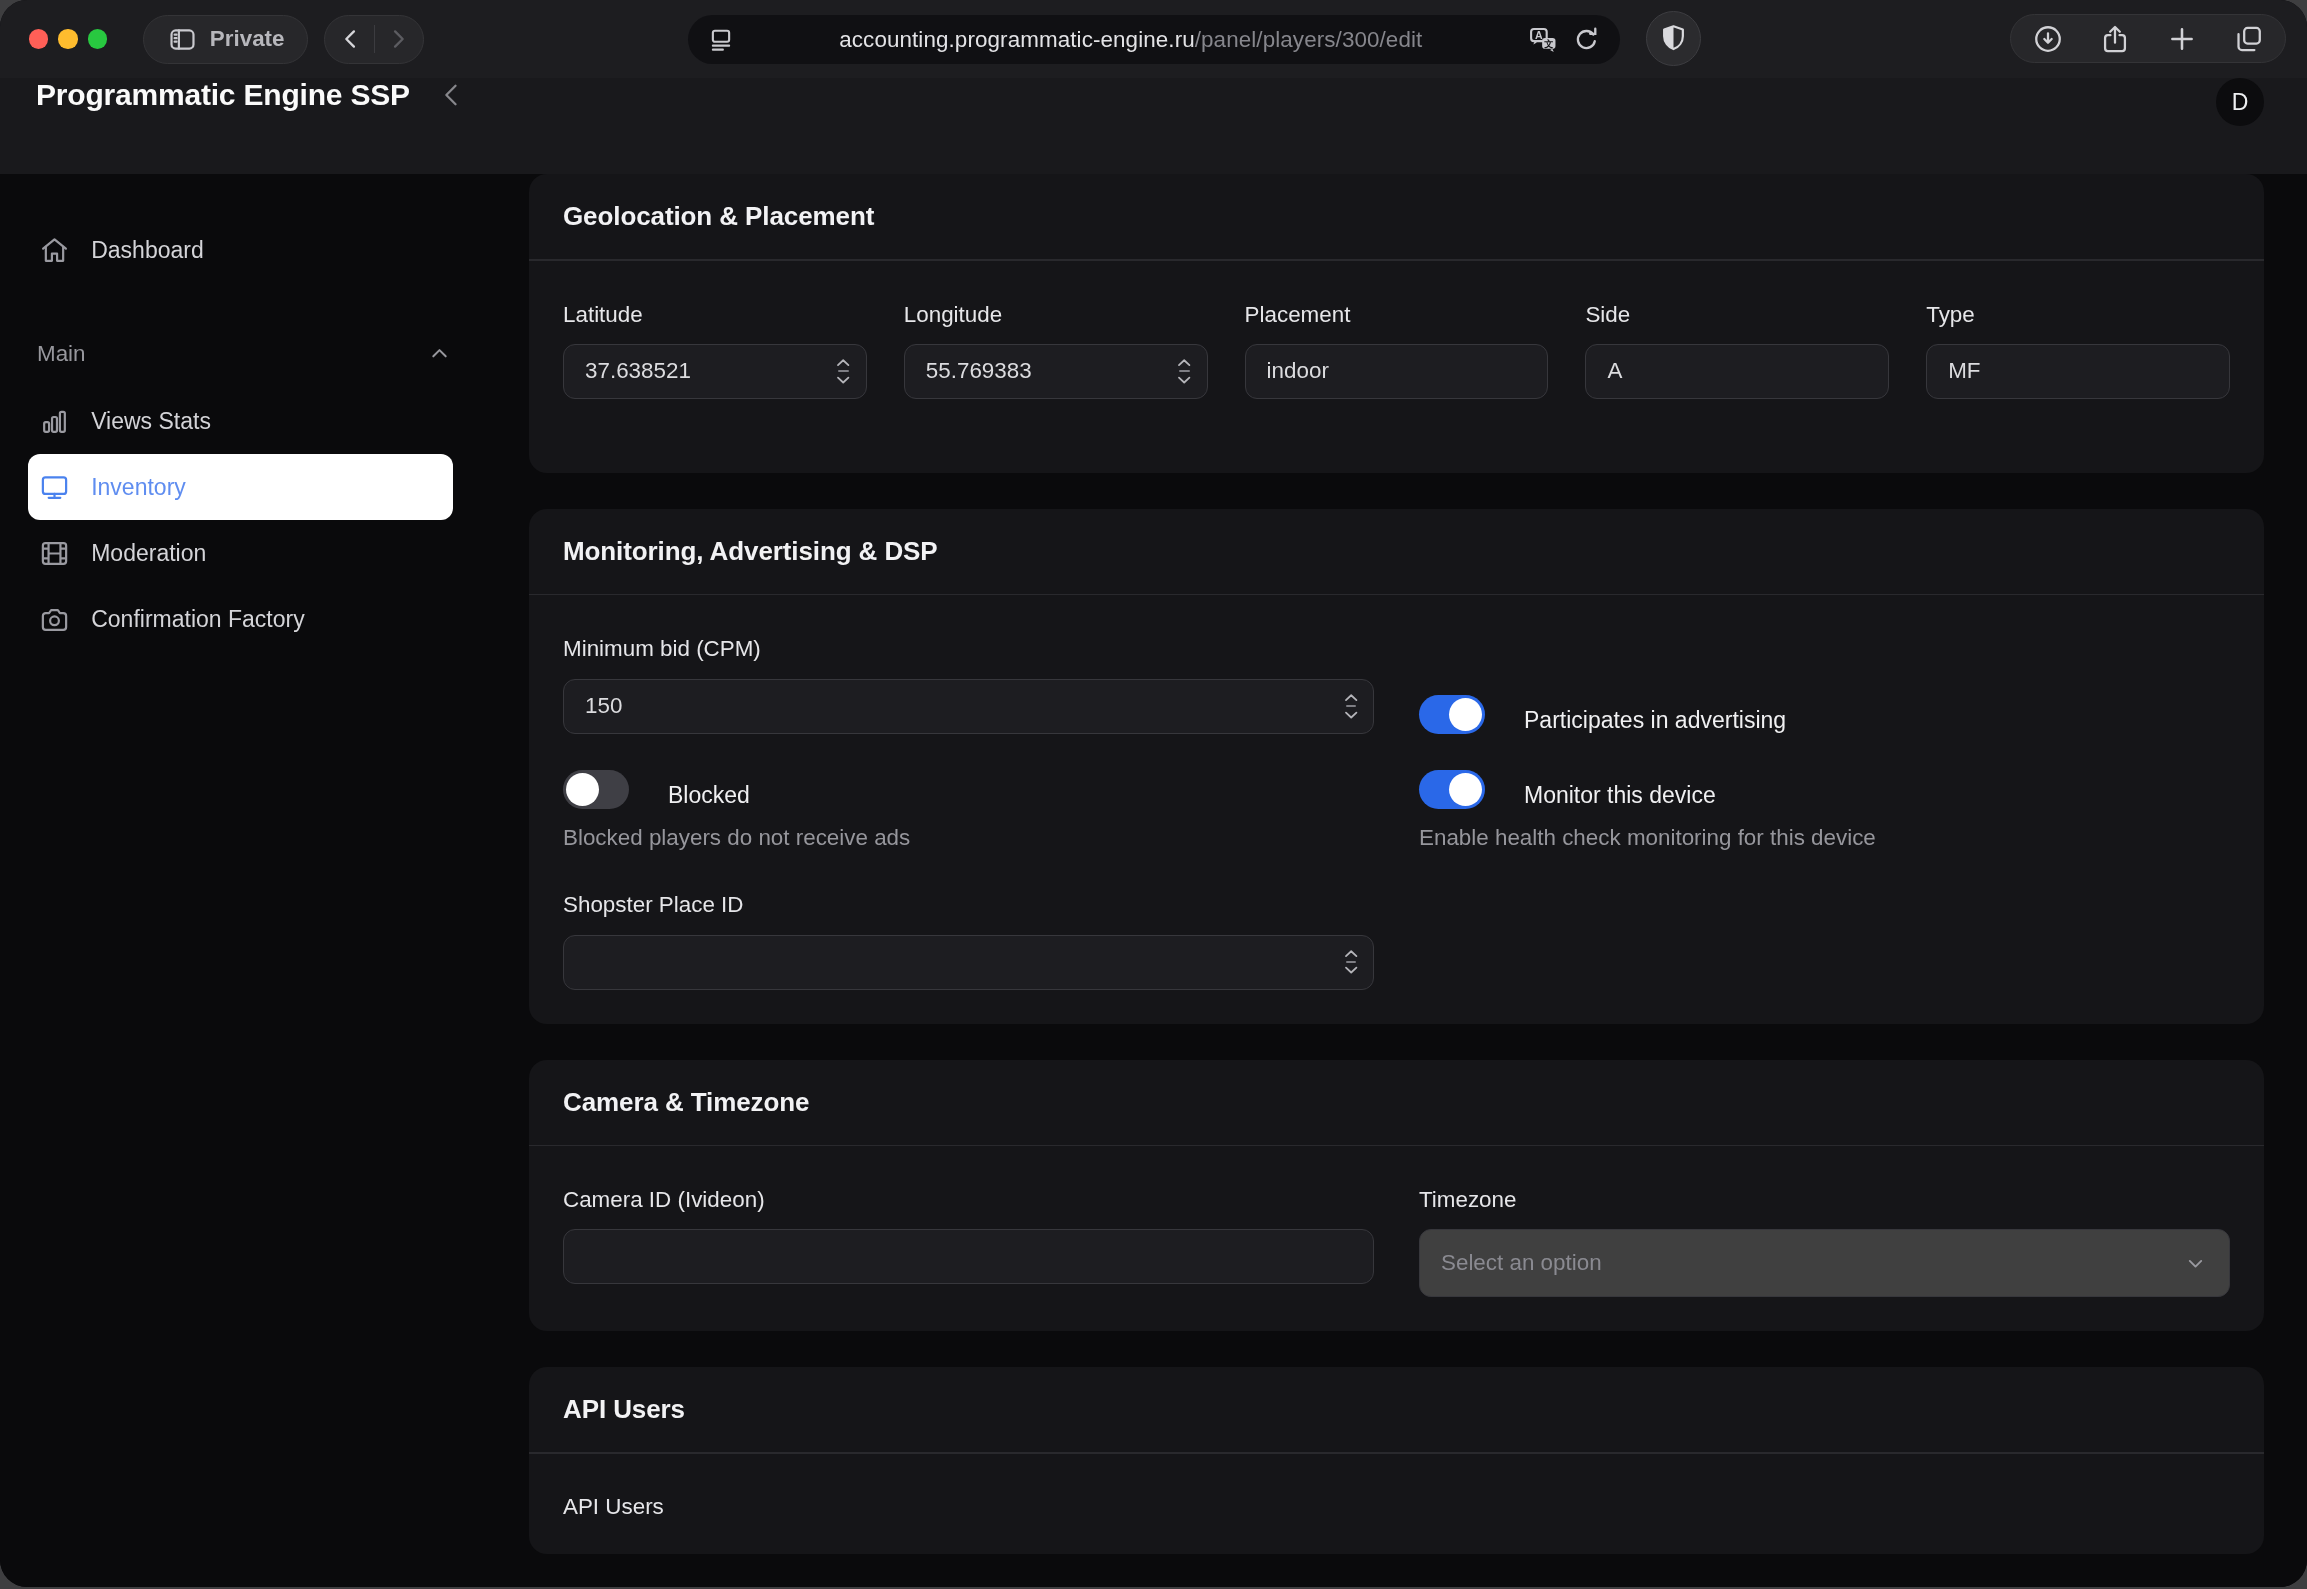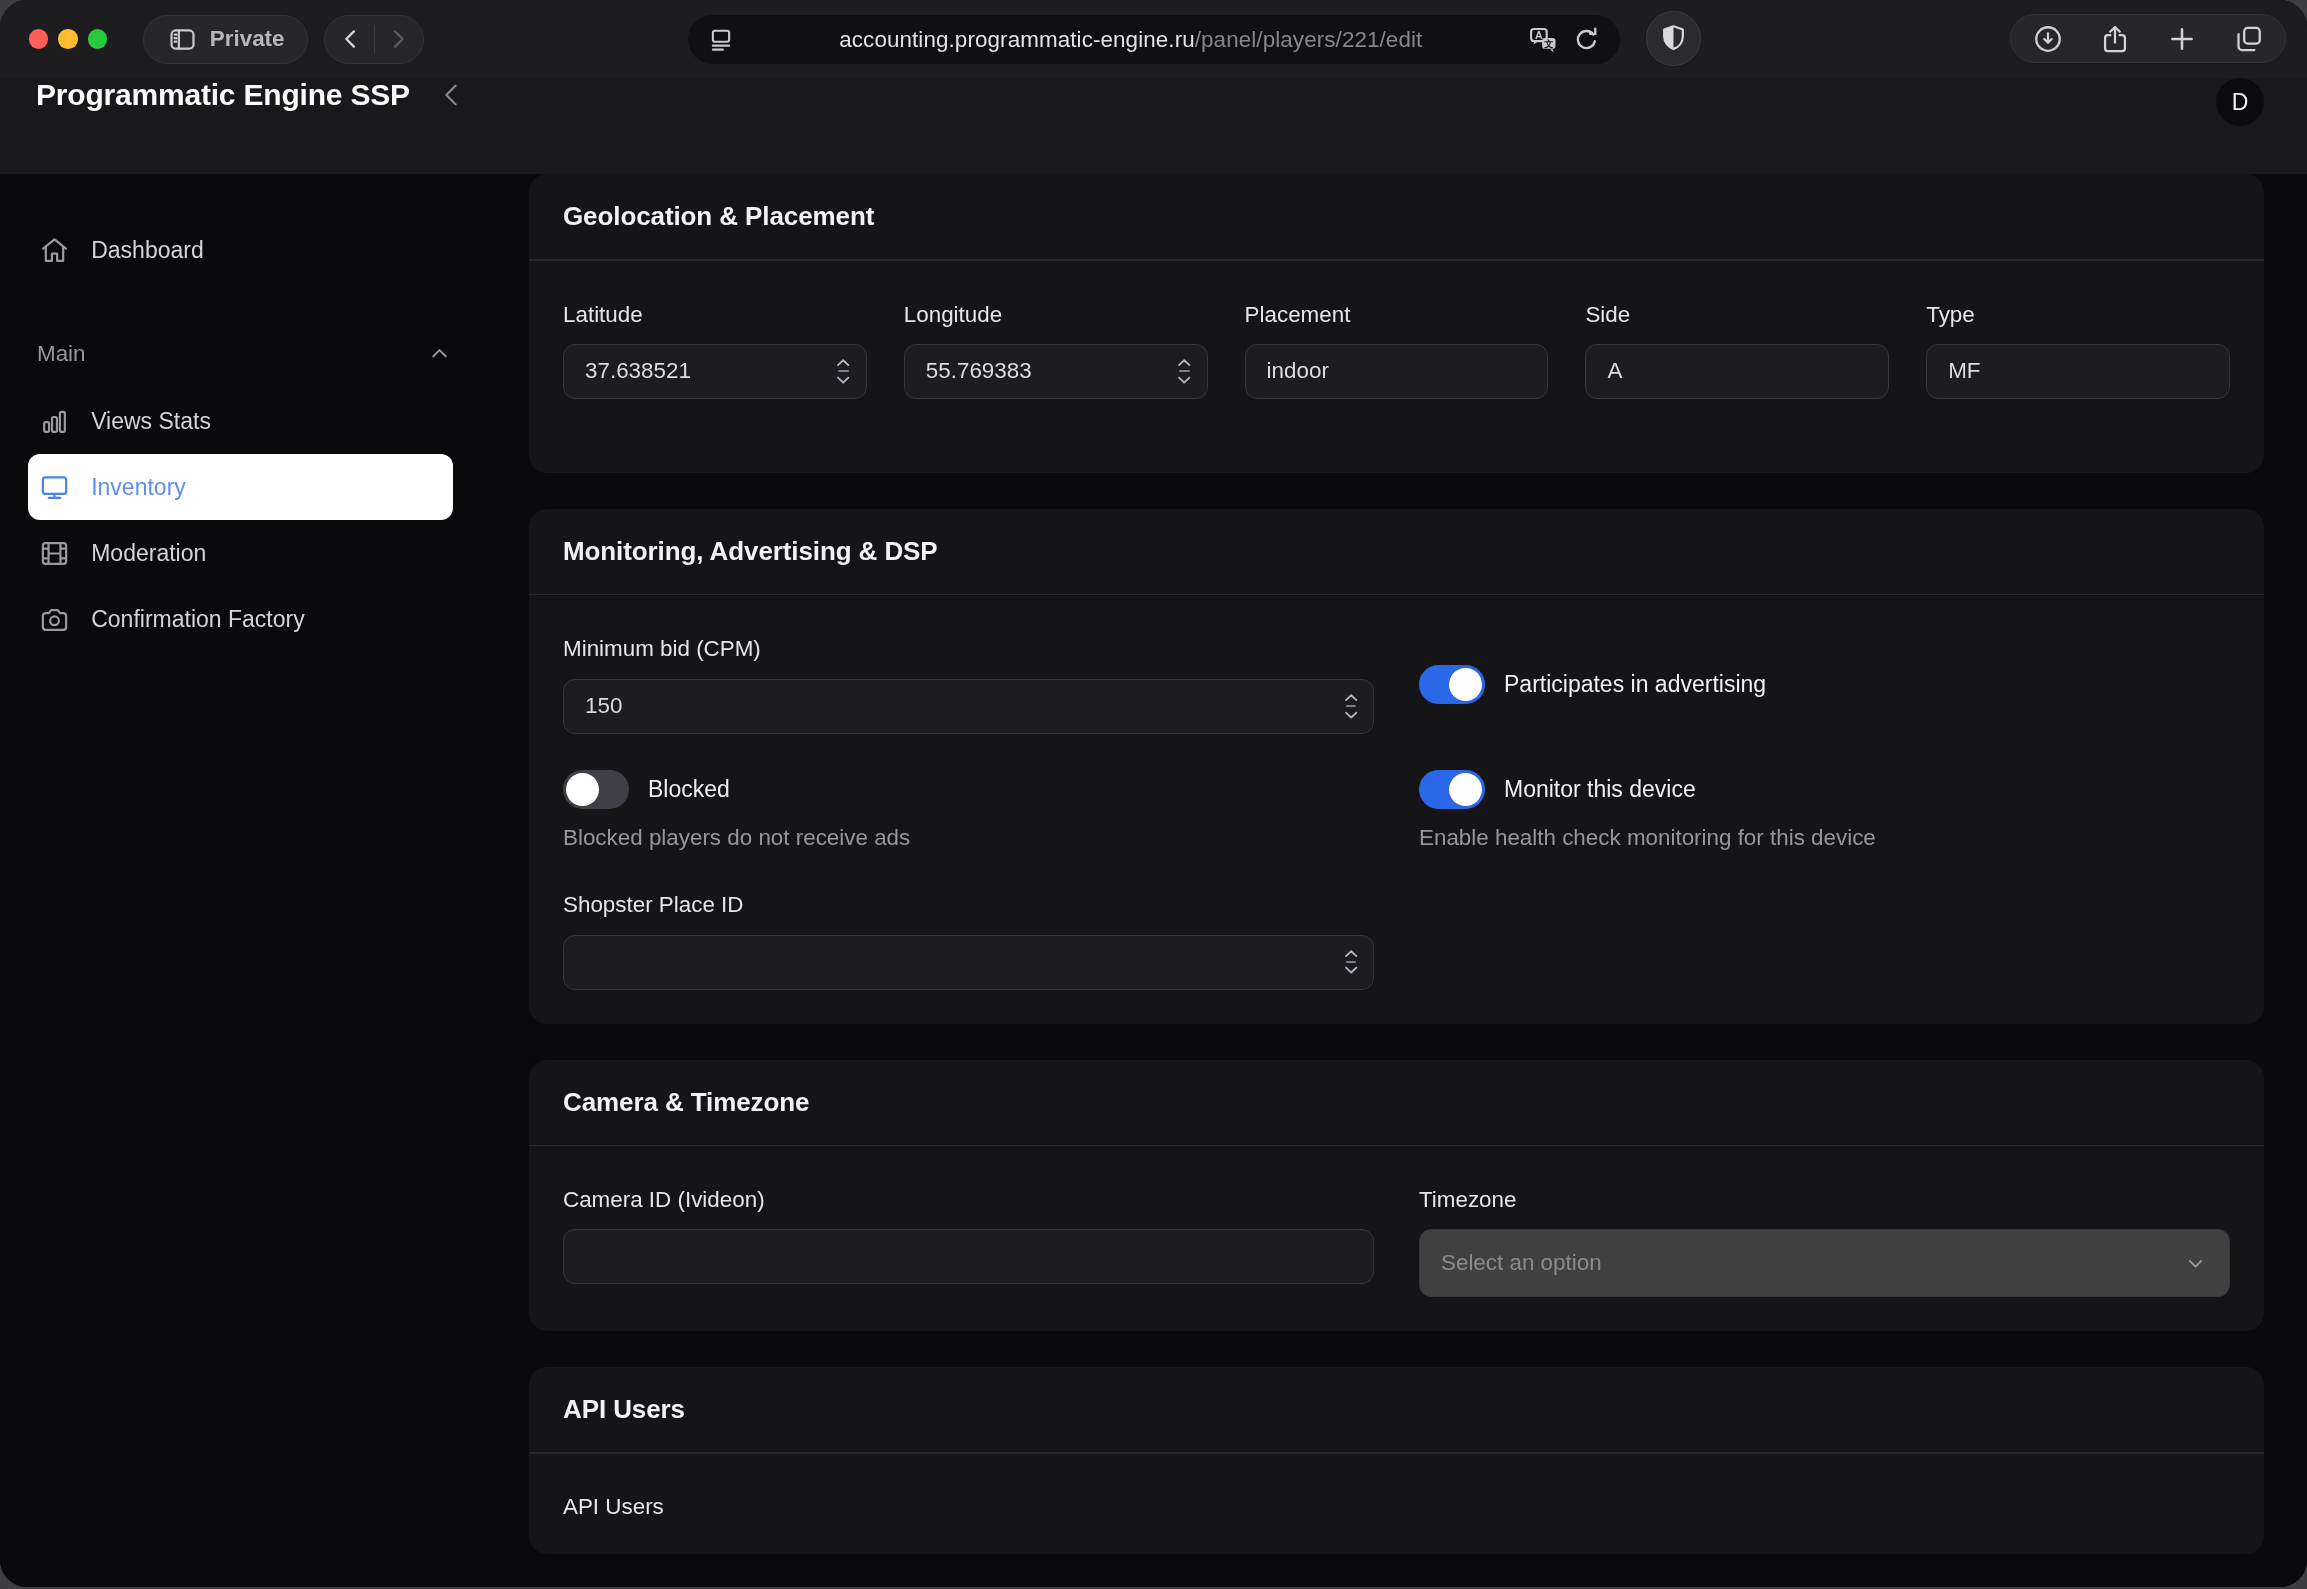--- a/index.html
+++ b/index.html
@@ -66,21 +66,21 @@
   .input-wrap{position:relative;}
   .text-input{width:100%;height:55px;background:#1d1d21;border:1.5px solid #37373c;border-radius:12px;
               color:#dcdcdf;font-size:22.4px;padding:0 21px;outline:none;font-family:inherit;}
   .stepper{position:absolute;right:15px;top:50%;transform:translateY(-50%);display:flex;
            flex-direction:column;align-items:center;gap:2.2px;color:#b5b5ba;}
   .stepper .dash{width:10.4px;height:2.2px;background:#7e7e84;border-radius:1.5px;}
   .select{width:100%;height:68px;background:#404040;border:1.5px solid #37373c;border-radius:12px;
           display:flex;align-items:center;justify-content:space-between;padding:0 21px;}
   .select-placeholder{font-size:22.4px;color:#8a8a91;}
 
-  .toggle-row{display:flex;align-items:center;gap:19px;}
+  .toggle-row{display:flex;align-items:flex-end;gap:39px;}
   .toggle{width:66px;height:39px;border-radius:19.4px;background:#3f3f45;position:relative;flex:0 0 66px;}
   .toggle .knob{position:absolute;top:3px;left:3px;width:33px;height:33px;border-radius:50%;background:#ffffff;}
   .toggle.on{background:#2a68e8;}
   .toggle.on .knob{left:auto;right:3px;}
   .toggle-label{font-size:23px;color:#f0f0f2;}
   .helper{font-size:22.4px;color:#96969c;margin-top:16.4px;}
 
   .row2{margin-top:36px;} .row3{margin-top:40px;}
   .api-sub-label{font-size:22.4px;color:#e6e6e9;margin-top:0;}
 </style>
@@ -121,21 +121,21 @@
       </span>
     </div>
 
     <div class="url-pill">
       <span>
         <svg width="30" height="30" viewBox="0 0 24 24" fill="none" stroke="#c9c9ce" stroke-width="1.7" stroke-linecap="round">
           <rect x="5.5" y="4.6" width="13" height="8.8" rx="1.6"></rect>
             <path d="M5.5 16.5h13M5.5 19.7h8"></path>
         </svg>
       </span>
-      <span class="url-text"><span class="url-host">accounting.programmatic-engine.ru</span><span class="url-path">/panel/players/221/edit</span></span>
+      <span class="url-text"><span class="url-host">accounting.programmatic-engine.ru</span><span class="url-path">/panel/players/300/edit</span></span>
       <span class="url-icons">
         <span>
           <svg width="34" height="34" viewBox="0 0 24 24">
             <rect x="3.6" y="4.2" width="11" height="8.6" rx="2" fill="none" stroke="#c9c9ce" stroke-width="1.5"></rect>
             <path d="M6.2 12.6l-1 2.6 2.4-1.4" fill="#c9c9ce"></path>
             <text x="9" y="11" font-size="7.5" fill="#c9c9ce" text-anchor="middle" font-family="sans-serif" font-weight="bold">A</text>
             <rect x="11.4" y="10.6" width="9.4" height="7.6" rx="2" fill="#c9c9ce"></rect>
             <path d="M18.6 18.2l1 2.2-2.6-1.4" fill="#c9c9ce"></path>
             <text x="16.1" y="16.7" font-size="6.5" fill="#101013" text-anchor="middle" font-family="sans-serif" font-weight="bold">文</text>
           </svg>

